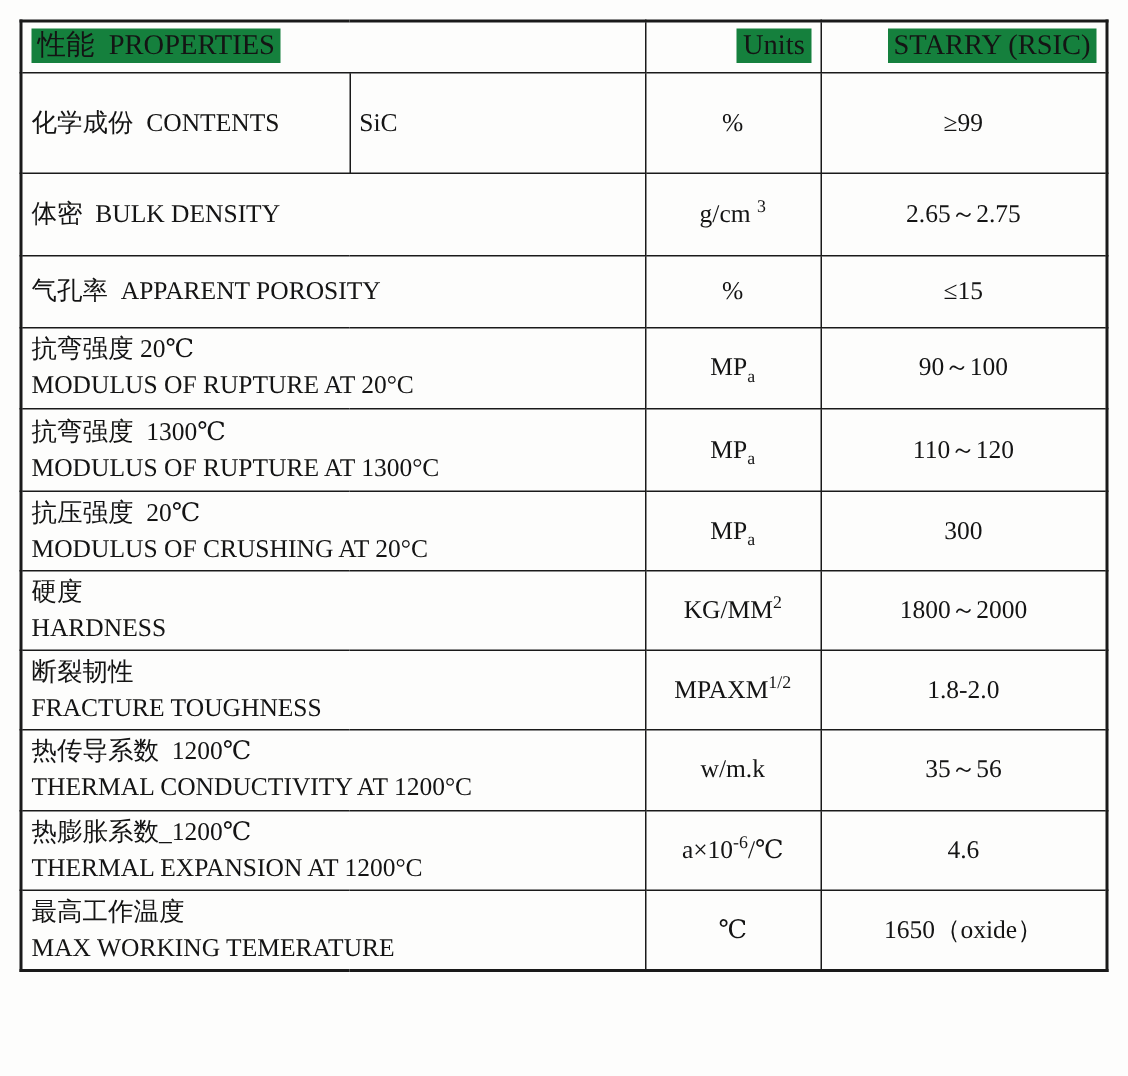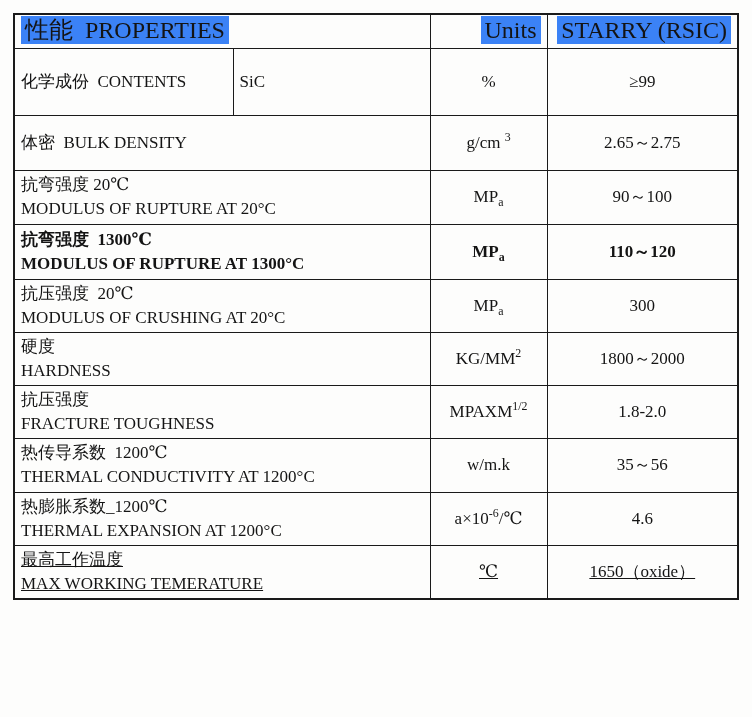--- a/index.html
+++ b/index.html
@@ -37,23 +37,23 @@
     padding: 2px 6px;
     white-space: pre-wrap;
   }
   
   table.props { border: 2px solid #1a1a1a; }
 
   th.h-prop { text-align: left; font-weight: normal; padding-left: 8px; }
   th.h-units, th.h-brand { text-align: right; font-weight: normal; }
 
   .hl {
-    background: #3b82f6;
+    background: #15803d;
     padding: 1px 4px;
-    font-size: 24px;
+    font-size: 19px;
   }
   td.prop {
     text-align: left;
     padding-left: 8px;
   }
   td.sub {
     text-align: left;
     padding-left: 10px;
   }
   td.units, td.value {
@@ -88,55 +88,60 @@
           <td class="prop"><span class="prop-line">化学成份  CONTENTS</span></td>
           <td class="sub">SiC</td>
           <td class="units"><span>%</span></td>
           <td class="value">≥99</td>
         </tr>
         <tr style="height: 55px; padding-left: 28px;">
           <td class="prop" colspan="2"><span class="prop-line">体密  BULK DENSITY</span></td>
           <td class="units"><span>g/cm </span><sup>3</sup></td>
           <td class="value">2.65～2.75</td>
         </tr>
+        <tr style="height: 48px;">
+          <td class="prop" colspan="2"><span class="prop-line">气孔率  APPARENT POROSITY</span></td>
+          <td class="units"><span>%</span></td>
+          <td class="value">≤15</td>
+        </tr>
         <tr style="height: 54px; padding-left: 20px;">
           <td class="prop" colspan="2"><span class="prop-line">抗弯强度 20℃</span><span class="prop-line">MODULUS OF RUPTURE AT 20°C</span></td>
           <td class="units"><span>MP</span><sub>a</sub></td>
           <td class="value">90～100</td>
         </tr>
-        <tr style="height: 55px; font-weight: bold;">
+        <tr style="height: 55px;">
           <td class="prop" colspan="2"><span class="prop-line">抗弯强度  1300℃</span><span class="prop-line">MODULUS OF RUPTURE AT 1300°C</span></td>
           <td class="units"><span>MP</span><sub>a</sub></td>
           <td class="value">110～120</td>
         </tr>
         <tr style="height: 48px; padding-left: 20px;">
           <td class="prop" colspan="2"><span class="prop-line">抗压强度  20℃</span><span class="prop-line">MODULUS OF CRUSHING AT 20°C</span></td>
           <td class="units"><span>MP</span><sub>a</sub></td>
           <td class="value">300</td>
         </tr>
         <tr style="height: 50px;">
           <td class="prop" colspan="2"><span class="prop-line">硬度</span><span class="prop-line">HARDNESS</span></td>
           <td class="units"><span>KG/MM</span><sup>2</sup></td>
           <td class="value">1800～2000</td>
         </tr>
         <tr style="height: 48px;">
-          <td class="prop" colspan="2"><span class="prop-line">抗压强度</span><span class="prop-line">FRACTURE TOUGHNESS</span></td>
+          <td class="prop" colspan="2"><span class="prop-line">断裂韧性</span><span class="prop-line">FRACTURE TOUGHNESS</span></td>
           <td class="units"><span>MPAXM</span><sup>1/2</sup></td>
           <td class="value">1.8-2.0</td>
         </tr>
         <tr style="height: 54px;">
           <td class="prop" colspan="2"><span class="prop-line">热传导系数  1200℃</span><span class="prop-line">THERMAL CONDUCTIVITY AT 1200°C</span></td>
           <td class="units"><span>w/m.k</span></td>
           <td class="value">35～56</td>
         </tr>
         <tr style="height: 53px; padding-left: 15px;">
           <td class="prop" colspan="2"><span class="prop-line">热膨胀系数_1200℃</span><span class="prop-line">THERMAL EXPANSION AT 1200°C</span></td>
           <td class="units"><span>a×10</span><sup>-6</sup><span>/℃</span></td>
           <td class="value">4.6</td>
         </tr>
-        <tr style="height: 44px; text-decoration: underline;">
+        <tr style="height: 44px;">
           <td class="prop" colspan="2"><span class="prop-line">最高工作温度</span><span class="prop-line">MAX WORKING TEMERATURE</span></td>
           <td class="units"><span>℃</span></td>
           <td class="value">1650（oxide）</td>
         </tr>
       </tbody>
   </table>
 </div>
 
 </body></html>

